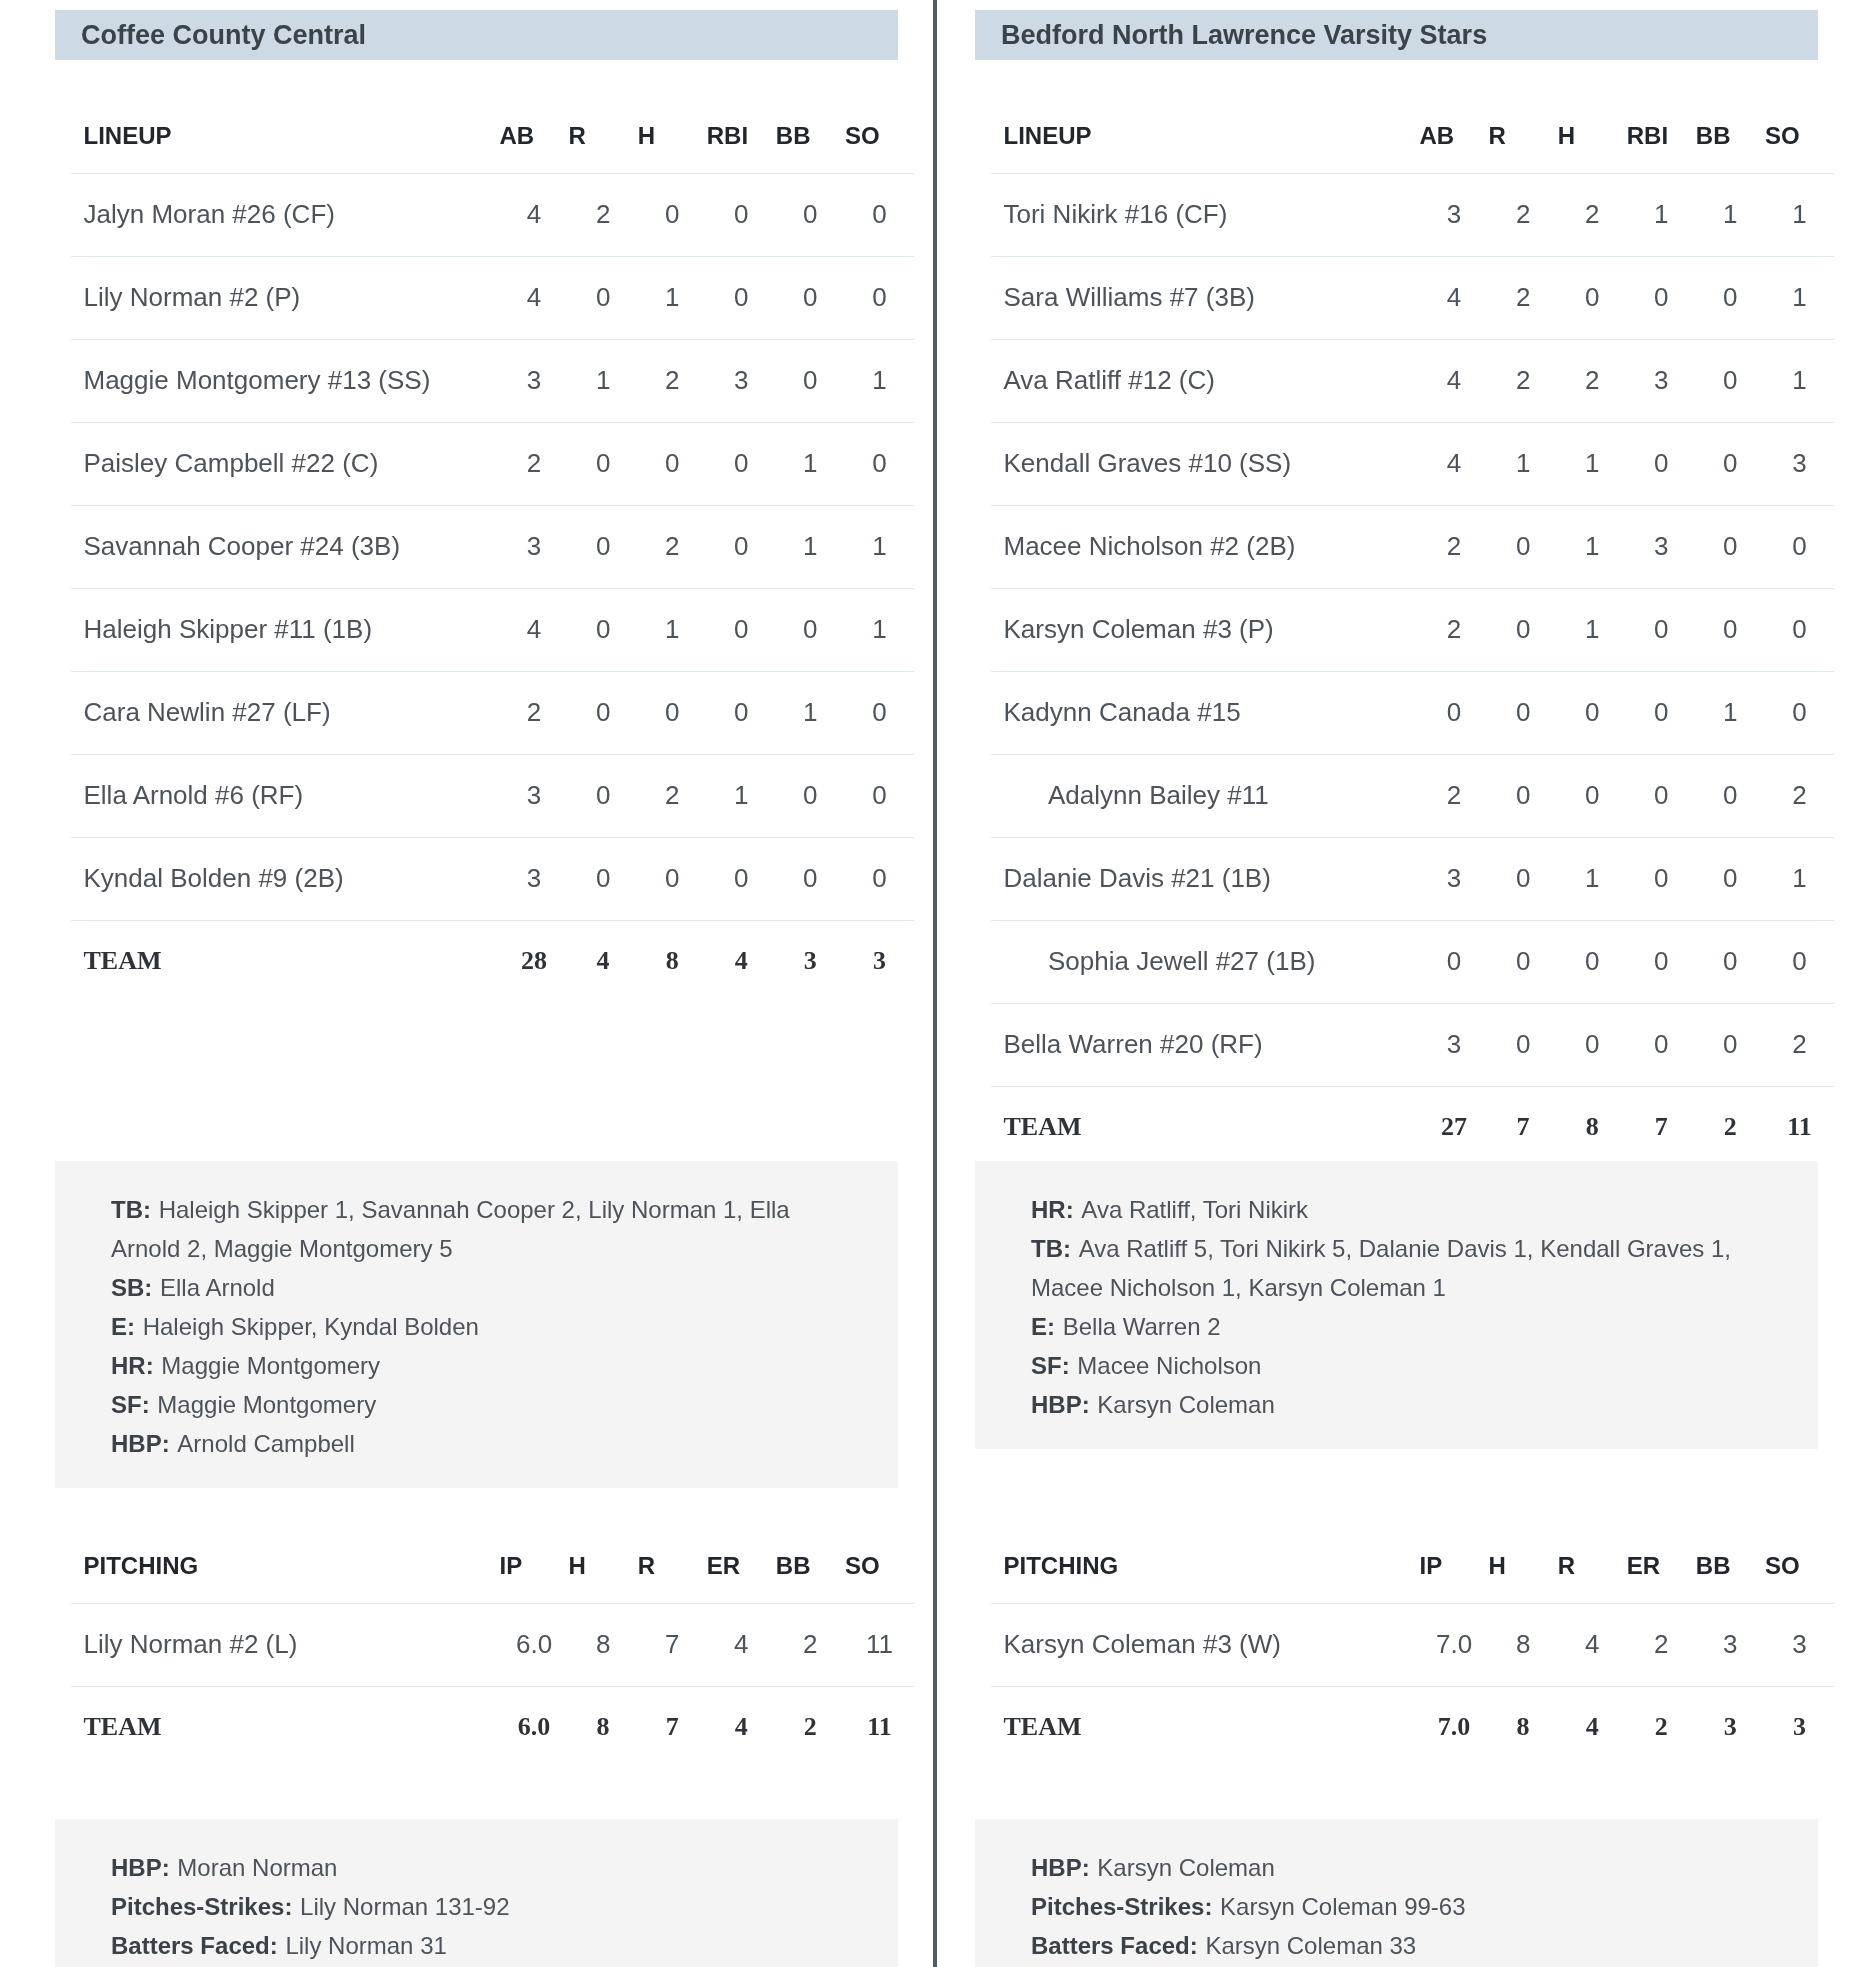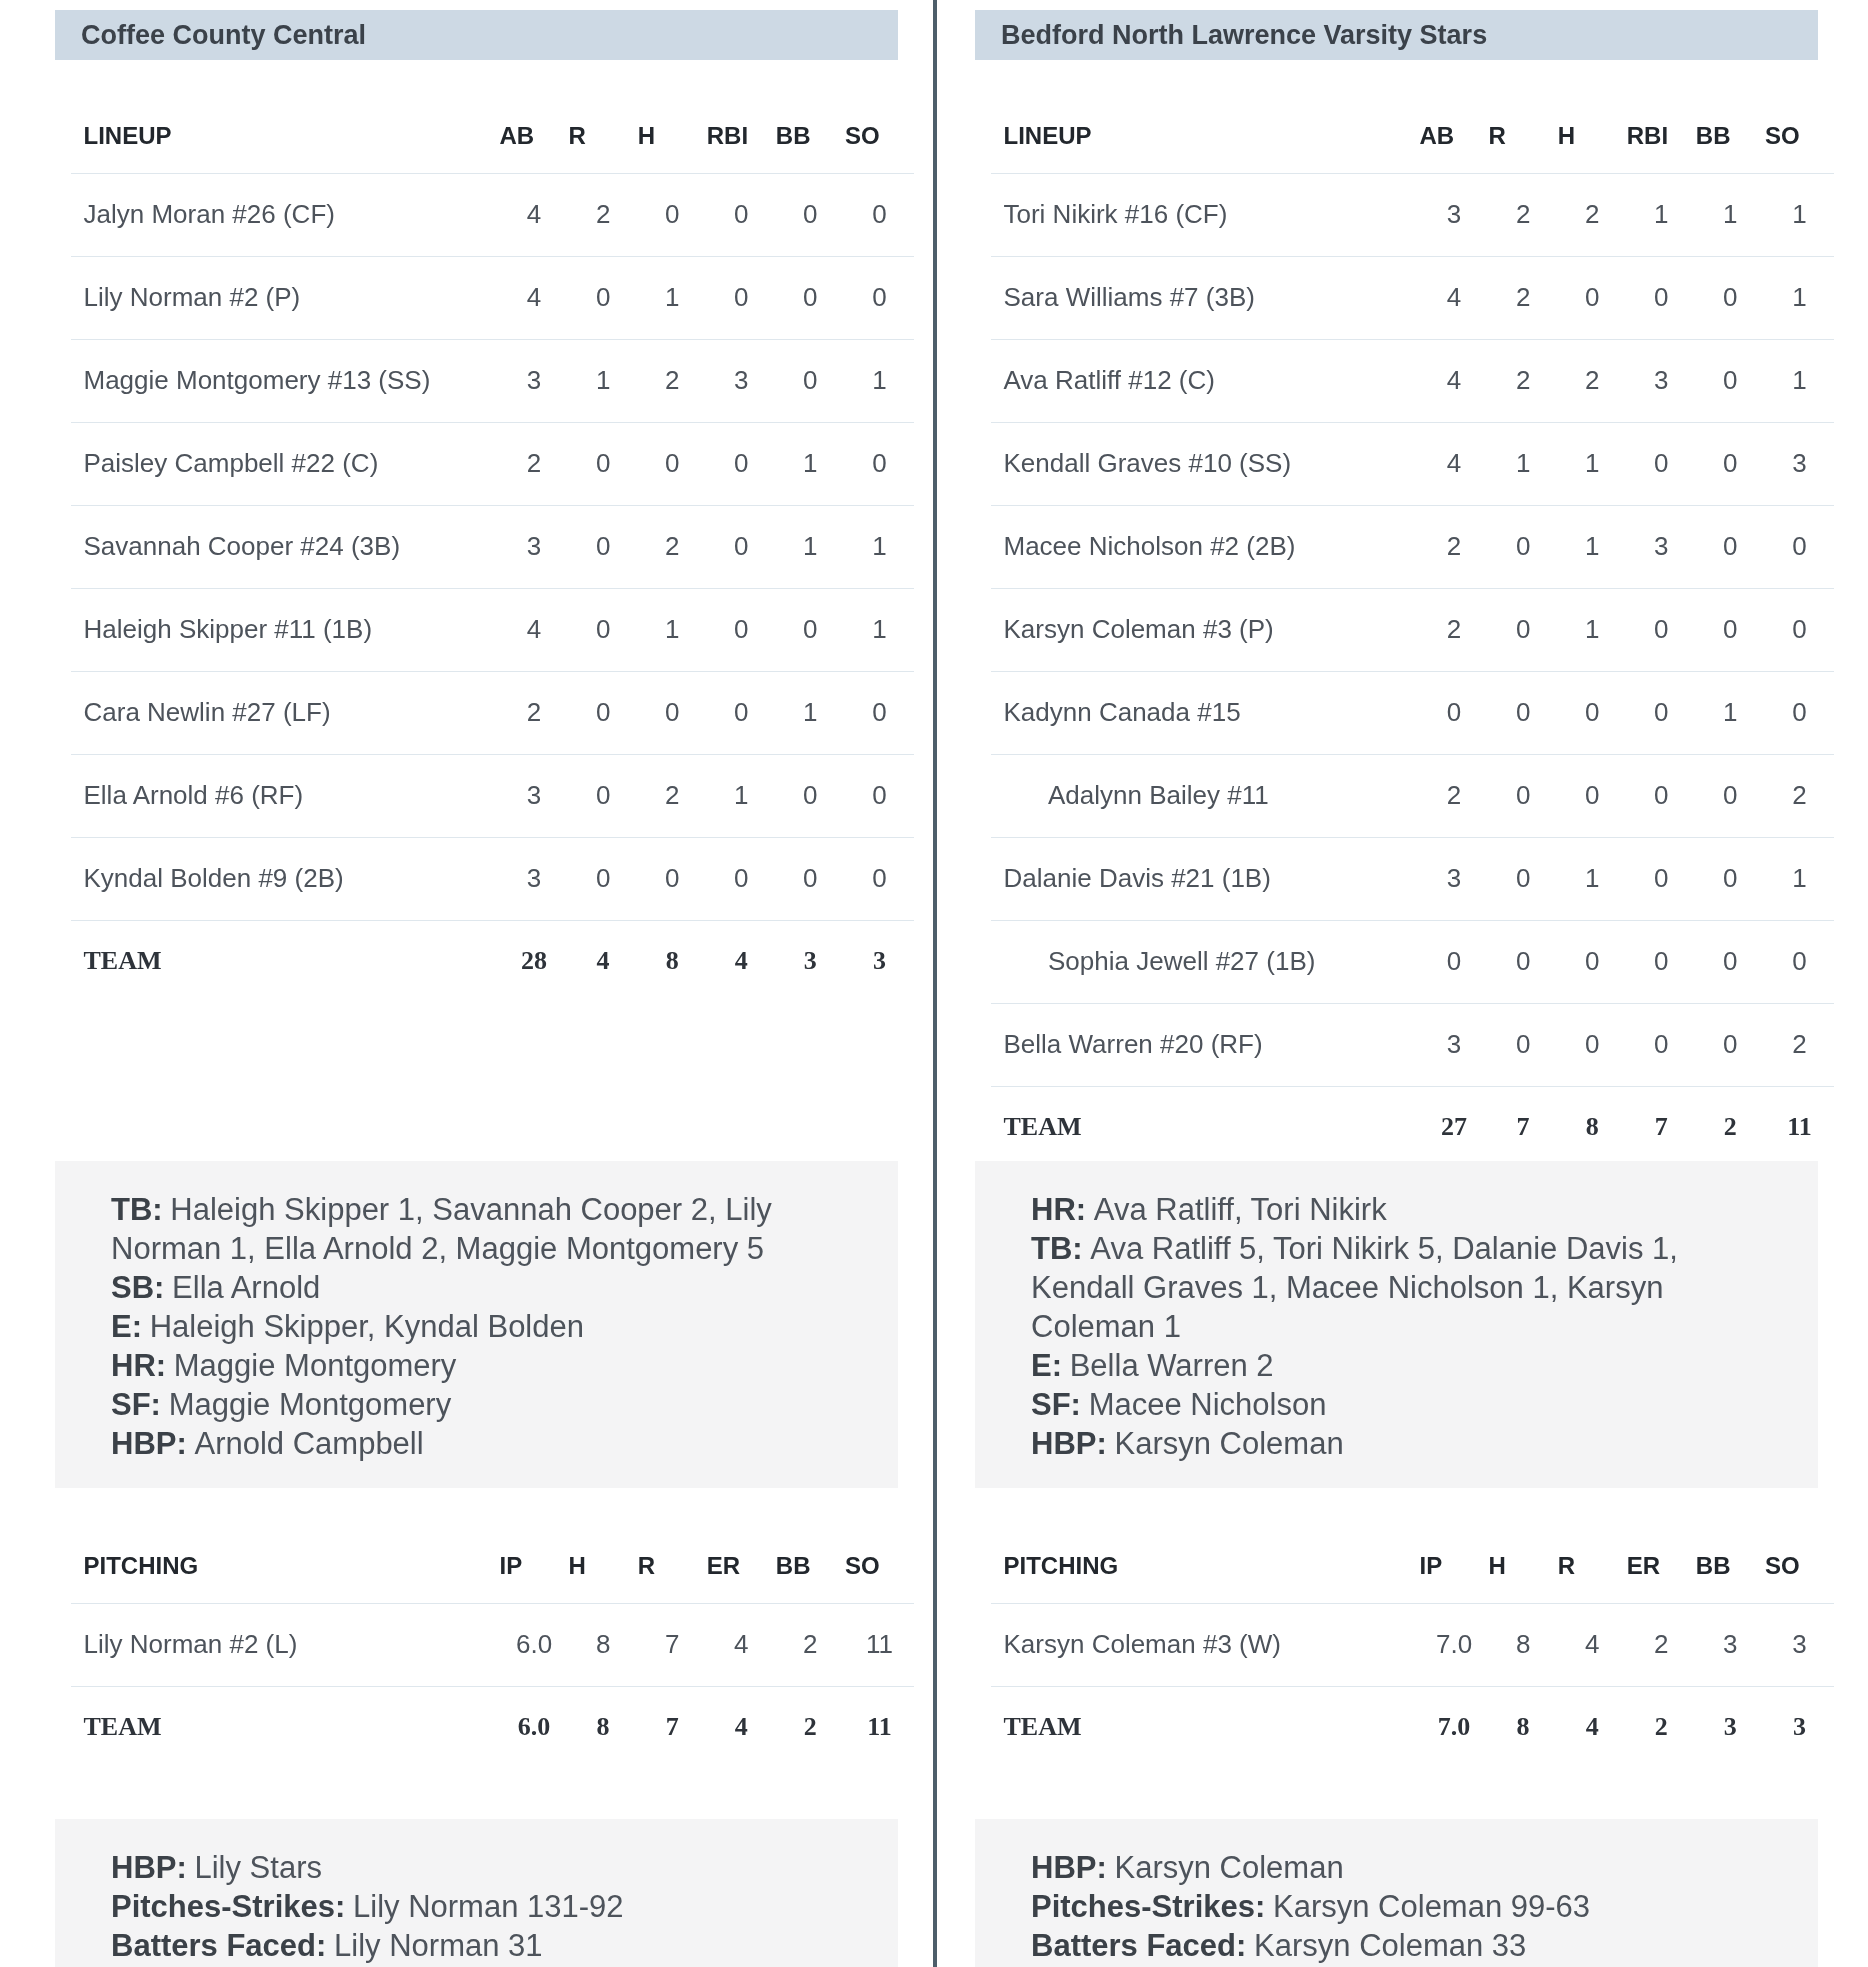--- a/index.html
+++ b/index.html
@@ -99,21 +99,21 @@
     margin-top: 48px;
   }
   td.name.indent { padding-left: 57px; }
   .notes {
     position: absolute;
     left: 0;
     width: 843px;
     box-sizing: border-box;
     background: #f4f4f5;
     padding: 29px 56px 25px 56px;
-    font-size: 31px;
+    font-size: 24px;
     line-height: 39px;
     color: #4d535b;
   }
   .batting-notes  { top: 1161px; }
   .pitching-notes { top: 1819px; }
   .note-label {
     font-weight: 700;
     color: #3b4148;
     margin-right: 7.7px;
   }
@@ -286,21 +286,21 @@
             <td class="stat">6.0</td>
             <td class="stat">8</td>
             <td class="stat">7</td>
             <td class="stat">4</td>
             <td class="stat">2</td>
             <td class="stat">11</td>
           </tr>
         </tfoot>
       </table>
       <div class="notes pitching-notes">
-        <div class="note-line"><b class="note-label">HBP:</b><span class="note-value">Lily Stars</span></div>
+        <div class="note-line"><b class="note-label">HBP:</b><span class="note-value">Moran Norman</span></div>
         <div class="note-line"><b class="note-label">Pitches-Strikes:</b><span class="note-value">Lily Norman 131-92</span></div>
         <div class="note-line"><b class="note-label">Batters Faced:</b><span class="note-value">Lily Norman 31</span></div>
       </div>
     </div>
   <div class="divider"></div>
   <div class="panel" id="panel-right">
       <div class="team-header">Bedford North Lawrence Varsity Stars</div>
       <table class="stat-table lineup-table">
         <colgroup>
           <col class="name-c">

